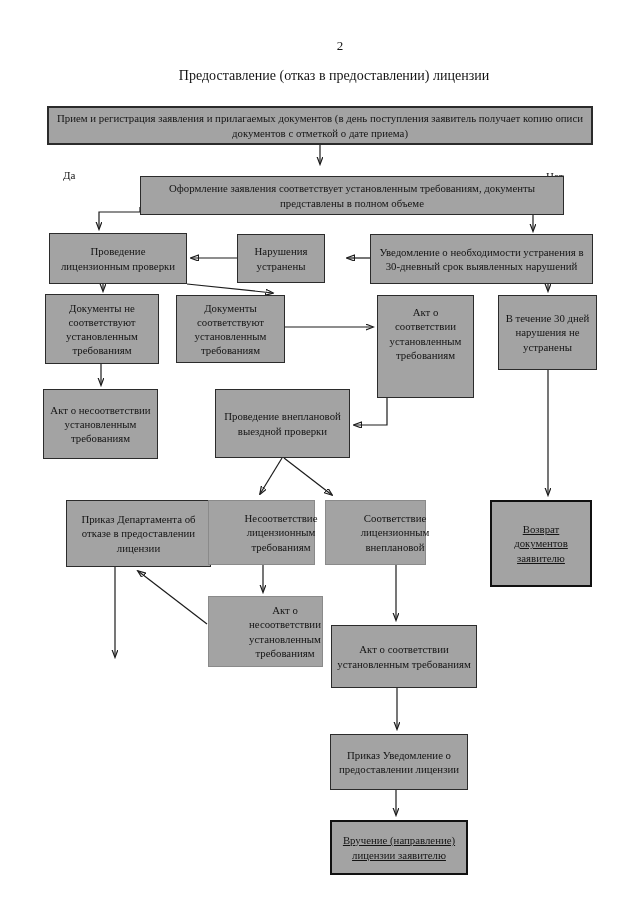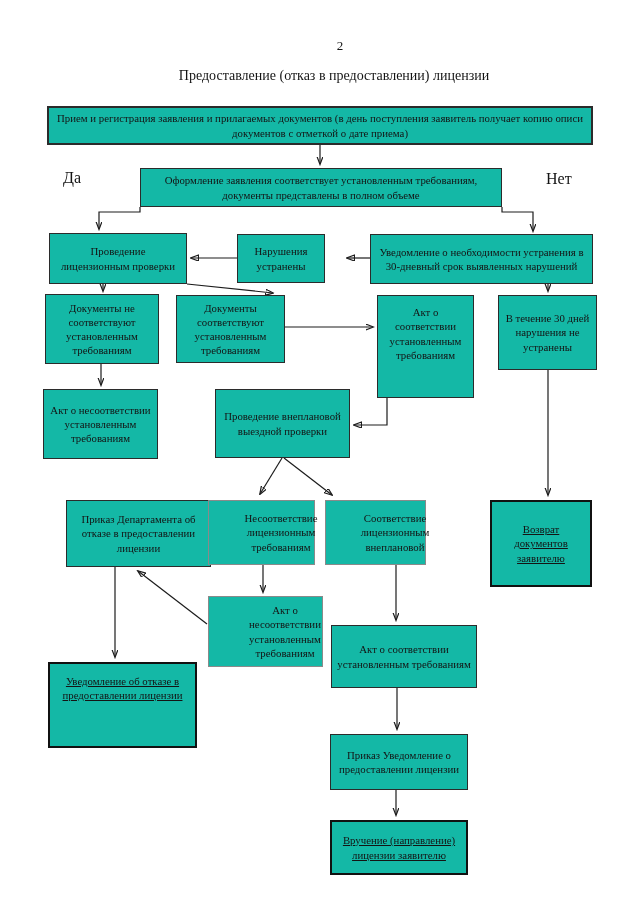--- a/index.html
+++ b/index.html
@@ -3,23 +3,23 @@
 <meta charset="utf-8">
 <style>
   html,body{margin:0;padding:0;background:#fff;}
   .page{
     position:relative;width:640px;height:905px;background:#fff;
     font-family:"Liberation Serif","DejaVu Serif",serif;color:#141414;
     overflow:hidden;
   }
   .pagenum{position:absolute;left:280px;top:38px;width:120px;text-align:center;font-size:13px;}
   .doc-title{position:absolute;left:28px;top:68px;width:612px;text-align:center;font-size:14px;}
-  .branch-label{position:absolute;font-size:16px;}
+  .branch-label{position:absolute;font-size:11px;}
   .node{
-    position:absolute;box-sizing:border-box;background:#14b8a6;
+    position:absolute;box-sizing:border-box;background:#a3a3a3;
     display:flex;align-items:center;justify-content:center;text-align:center;
     font-size:10.8px;line-height:1.32;padding:2px 5px;
     border:1px solid #2b2b2b;
   }
   .b15{border-width:1.5px;}
   .b2{border-width:2px;}
   .thick{border-width:2.5px;border-color:#111;text-decoration:underline;}
   .gray{border-color:#8a8a8a;padding-left:44px;}
   .align-top{align-items:flex-start;padding-top:9px;}
   svg.wires{position:absolute;left:0;top:0;}
@@ -58,33 +58,32 @@
     <path d="M115,567 L115,657" marker-end="url(#ah)"></path>
     <path d="M548,370 L548,495" marker-end="url(#ah)"></path>
     <path d="M397,688 L397,729" marker-end="url(#ah)"></path>
     <path d="M396,790 L396,815" marker-end="url(#ah)"></path>
   </svg>
 
   <div class="branch-label" style="left:63px;top:169px;">Да</div>
   <div class="branch-label" style="left:546px;top:170px;">Нет</div>
 
   <div class="node b2" style="left:47px;top:106px;width:546px;height:39px;">Прием и регистрация заявления и прилагаемых документов (в день поступления заявитель получает копию описи документов с отметкой о дате приема)</div>
-  <div class="node b15" style="left:140px;top:168px;width:362px;height:39px;">Оформление заявления соответствует установленным требованиям, документы представлены в полном объеме</div>
+  <div class="node b15" style="left:140px;top:176px;width:424px;height:39px;">Оформление заявления соответствует установленным требованиям, документы представлены в полном объеме</div>
   <div class="node b15" style="left:49px;top:233px;width:138px;height:51px;">Проведение лицензионным проверки</div>
   <div class="node" style="left:237px;top:234px;width:88px;height:49px;">Нарушения устранены</div>
   <div class="node b15" style="left:370px;top:234px;width:223px;height:50px;">Уведомление о необходимости устранения в 30-дневный срок выявленных нарушений</div>
   <div class="node" style="left:45px;top:294px;width:114px;height:70px;">Документы не соответствуют установленным требованиям</div>
   <div class="node" style="left:176px;top:295px;width:109px;height:68px;">Документы соответствуют установленным требованиям</div>
   <div class="node align-top" style="left:377px;top:295px;width:97px;height:103px;">Акт о соответствии установленным требованиям</div>
   <div class="node b15" style="left:498px;top:295px;width:99px;height:75px;">В течение 30 дней нарушения не устранены</div>
   <div class="node b15" style="left:43px;top:389px;width:115px;height:70px;">Акт о несоответствии установленным требованиям</div>
   <div class="node" style="left:215px;top:389px;width:135px;height:69px;">Проведение внеплановой выездной проверки</div>
   <div class="node b15" style="left:50px;top:500px;width:145px;height:67px;margin-left:16px;">Приказ Департамента об отказе в предоставлении лицензии</div>
   <div class="node gray" style="left:208px;top:500px;width:107px;height:65px;">Несоответствие лицензионным требованиям</div>
   <div class="node gray" style="left:325px;top:500px;width:101px;height:65px;">Соответствие лицензионным внеплановой</div>
   <div class="node thick" style="left:490px;top:500px;width:102px;height:87px;">Возврат документов заявителю</div>
   <div class="node gray" style="left:208px;top:596px;width:115px;height:71px;">Акт о несоответствии установленным требованиям</div>
   <div class="node" style="left:331px;top:625px;width:146px;height:63px;">Акт о соответствии установленным требованиям</div>
-  <div class="node thick" style="left:48px;top:662px;width:149px;height:86px;align-items:flex-start;padding-top:10px;">Уведомление об отказе в предоставлении лицензии</div>
   <div class="node" style="left:330px;top:734px;width:138px;height:56px;">Приказ Уведомление о предоставлении лицензии</div>
   <div class="node thick" style="left:330px;top:820px;width:138px;height:55px;">Вручение (направление) лицензии заявителю</div>
 
 </div>
 
 </body></html>

